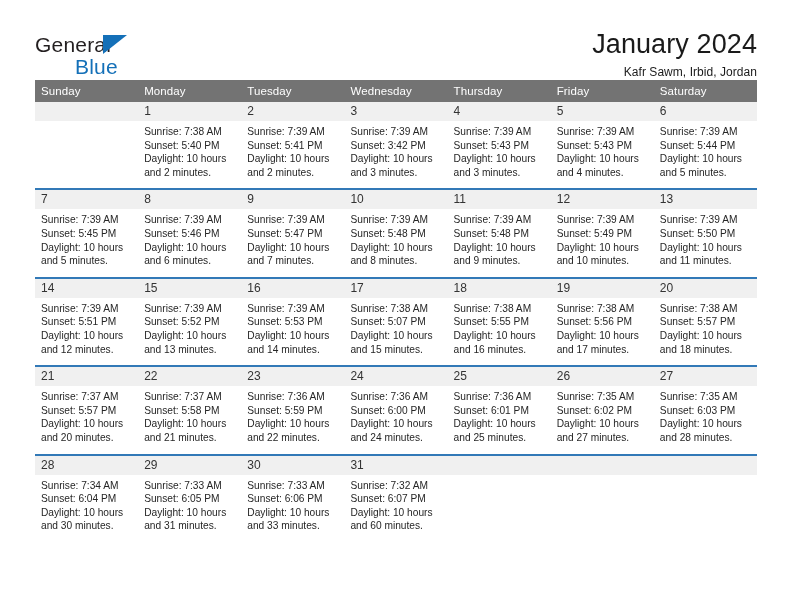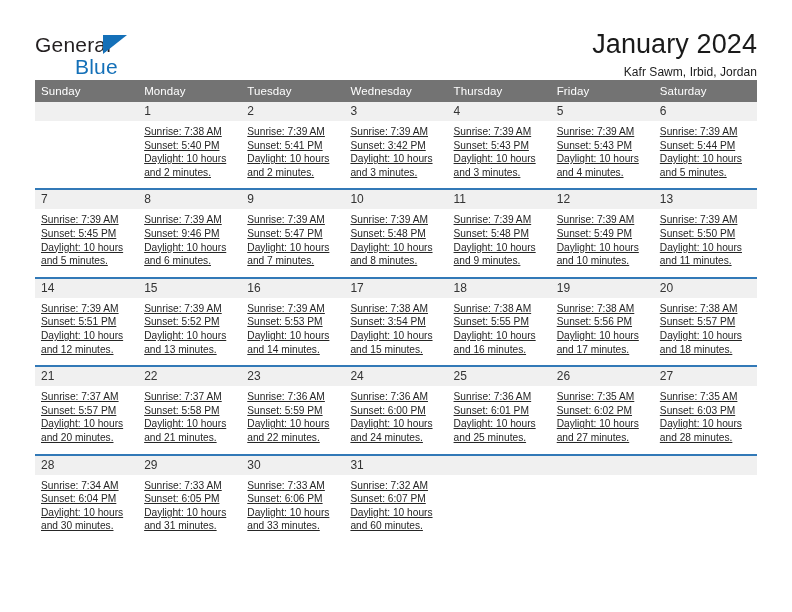--- a/index.html
+++ b/index.html
@@ -119,21 +119,20 @@
   .daynum.empty {
     color: transparent;
   }
   .dayinfo {
     padding: 4px 6px 9px 6px;
     font-size: 10.2px;
     line-height: 13.6px;
     color: #262626;
     min-height: 58px;
     box-sizing: border-box;
-    text-decoration: underline;
   }
   .dayinfo div {
     white-space: nowrap;
   }
   .dayinfo .daylight {
     white-space: normal;
   }
 </style>
 </head>
 <body>
@@ -232,21 +231,21 @@
             <div class="dayinfo">
               <div>Sunrise: 7:39 AM</div>
               <div>Sunset: 5:45 PM</div>
               <div class="daylight">Daylight: 10 hours and 5 minutes.</div>
             </div>
           </td>
           <td>
             <div class="daynum">8</div>
             <div class="dayinfo">
               <div>Sunrise: 7:39 AM</div>
-              <div>Sunset: 9:46 PM</div>
+              <div>Sunset: 5:46 PM</div>
               <div class="daylight">Daylight: 10 hours and 6 minutes.</div>
             </div>
           </td>
           <td>
             <div class="daynum">9</div>
             <div class="dayinfo">
               <div>Sunrise: 7:39 AM</div>
               <div>Sunset: 5:47 PM</div>
               <div class="daylight">Daylight: 10 hours and 7 minutes.</div>
             </div>
@@ -306,21 +305,21 @@
             <div class="dayinfo">
               <div>Sunrise: 7:39 AM</div>
               <div>Sunset: 5:53 PM</div>
               <div class="daylight">Daylight: 10 hours and 14 minutes.</div>
             </div>
           </td>
           <td>
             <div class="daynum">17</div>
             <div class="dayinfo">
               <div>Sunrise: 7:38 AM</div>
-              <div>Sunset: 3:54 PM</div>
+              <div>Sunset: 5:07 PM</div>
               <div class="daylight">Daylight: 10 hours and 15 minutes.</div>
             </div>
           </td>
           <td>
             <div class="daynum">18</div>
             <div class="dayinfo">
               <div>Sunrise: 7:38 AM</div>
               <div>Sunset: 5:55 PM</div>
               <div class="daylight">Daylight: 10 hours and 16 minutes.</div>
             </div>

